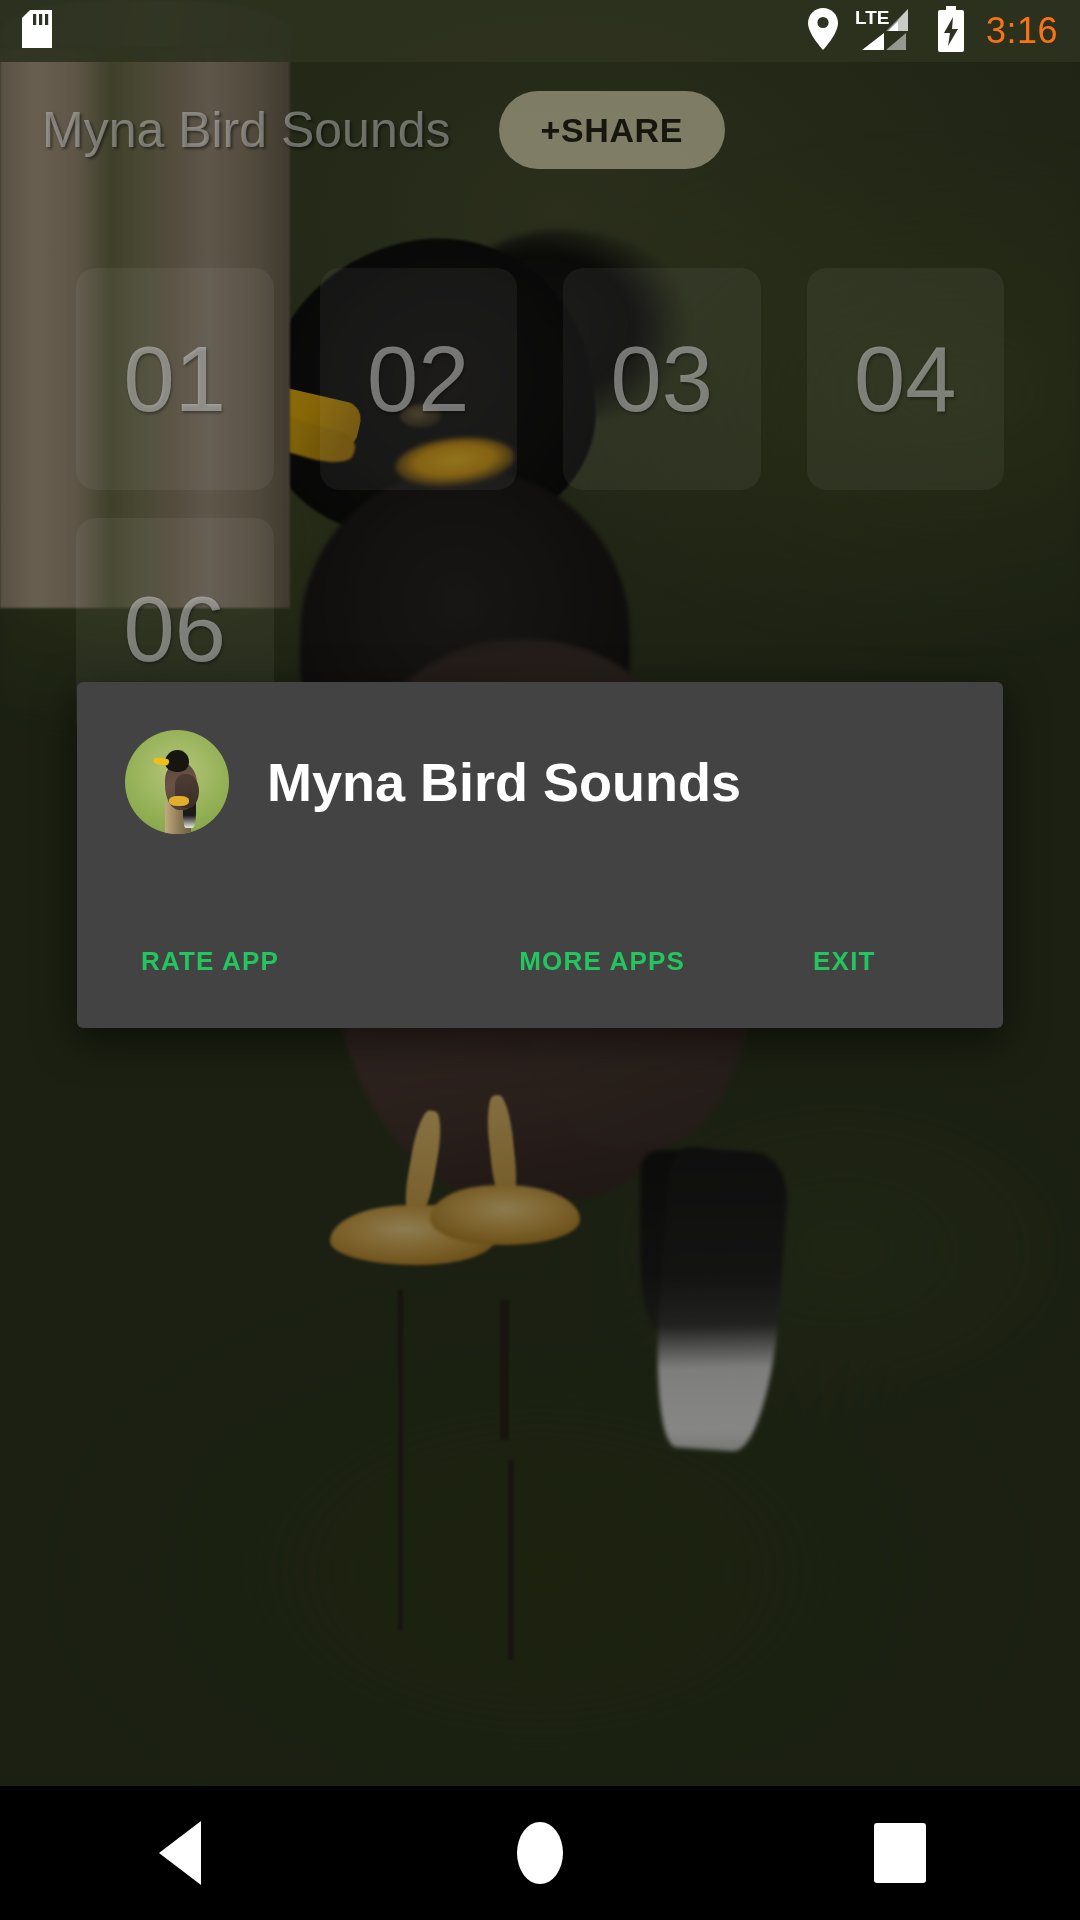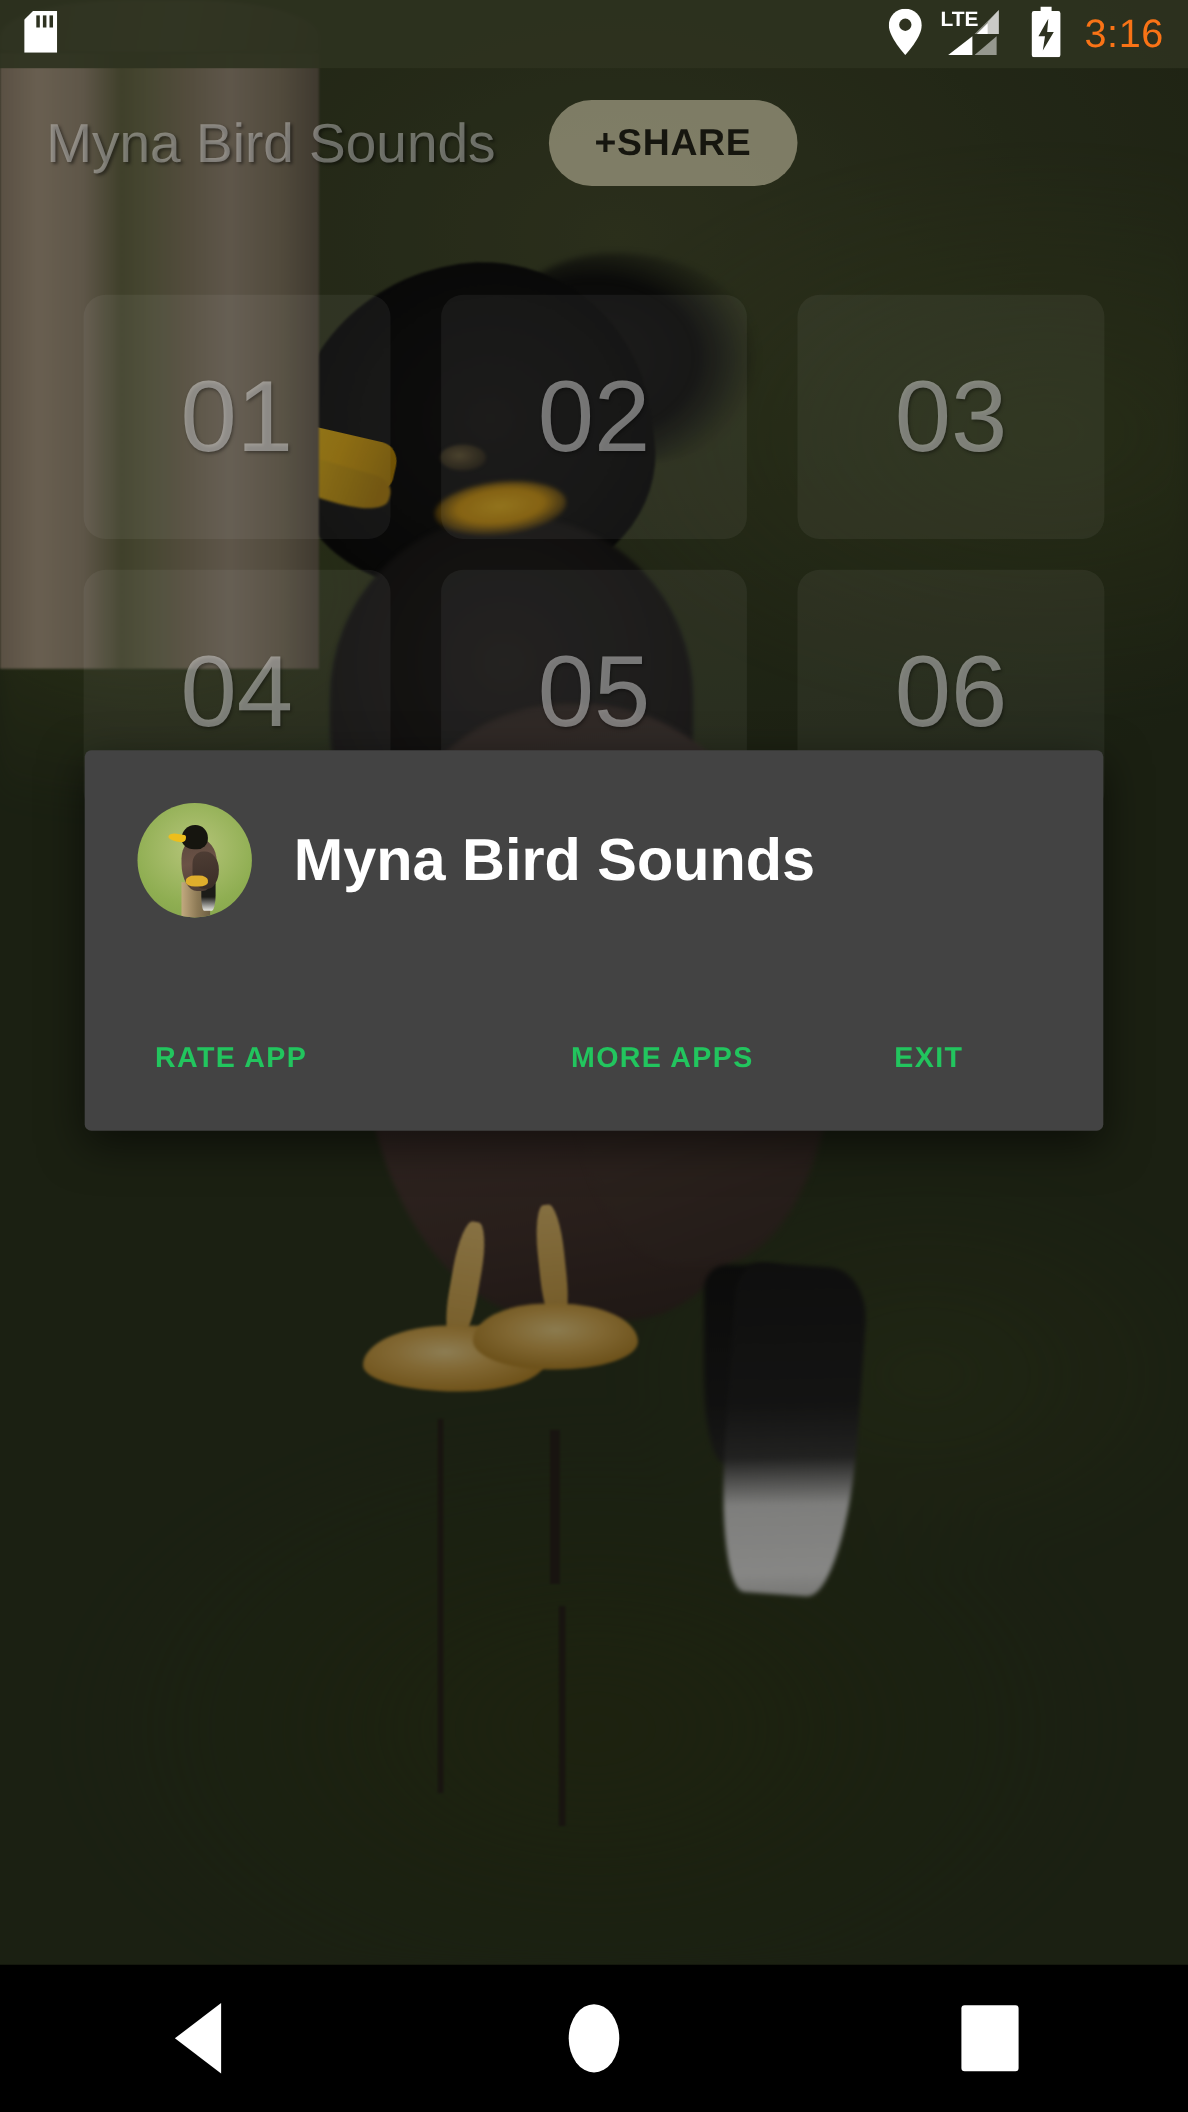--- a/index.html
+++ b/index.html
@@ -176,21 +176,21 @@
     margin-left:48px;
     background:rgba(214,206,178,.50);
     border-radius:46px; padding:22px 42px;
     color:#16160f; font-size:34px; font-weight:700; letter-spacing:.6px;
     line-height:1; white-space:nowrap;text-align:right;
   }
 
   
   #grid{
     position:absolute; left:76px; top:268px; width:928px;
-    display:grid; grid-template-columns:repeat(3,1fr); gap:28px 46px;
+    display:grid; grid-template-columns:repeat(4,1fr); gap:28px 46px;
   }
   .tile{
     height:222px; border-radius:20px;
     background:rgba(255,255,255,.055);
     display:flex; align-items:center; justify-content:center;
   }
   .tile-label{
     color:rgba(232,232,232,.47); font-size:92px; font-weight:400; line-height:1;
     text-shadow:1px 2px 3px rgba(0,0,0,.35);
   }
@@ -356,23 +356,20 @@
     <div class="tile">
       <span class="tile-label">02</span>
     </div>
     <div class="tile">
       <span class="tile-label">03</span>
     </div>
     <div class="tile">
       <span class="tile-label">04</span>
     </div>
     <div class="tile">
-      <span class="tile-label">05</span>
-    </div>
-    <div class="tile">
       <span class="tile-label">06</span>
     </div>
   </div>
 
   <div id="dialog">
     <div id="dlg-header">
       <div id="dlg-icon">
         <div id="mi-post"></div>
         <div id="mi-tail"></div>
         <div id="mi-body"></div>

